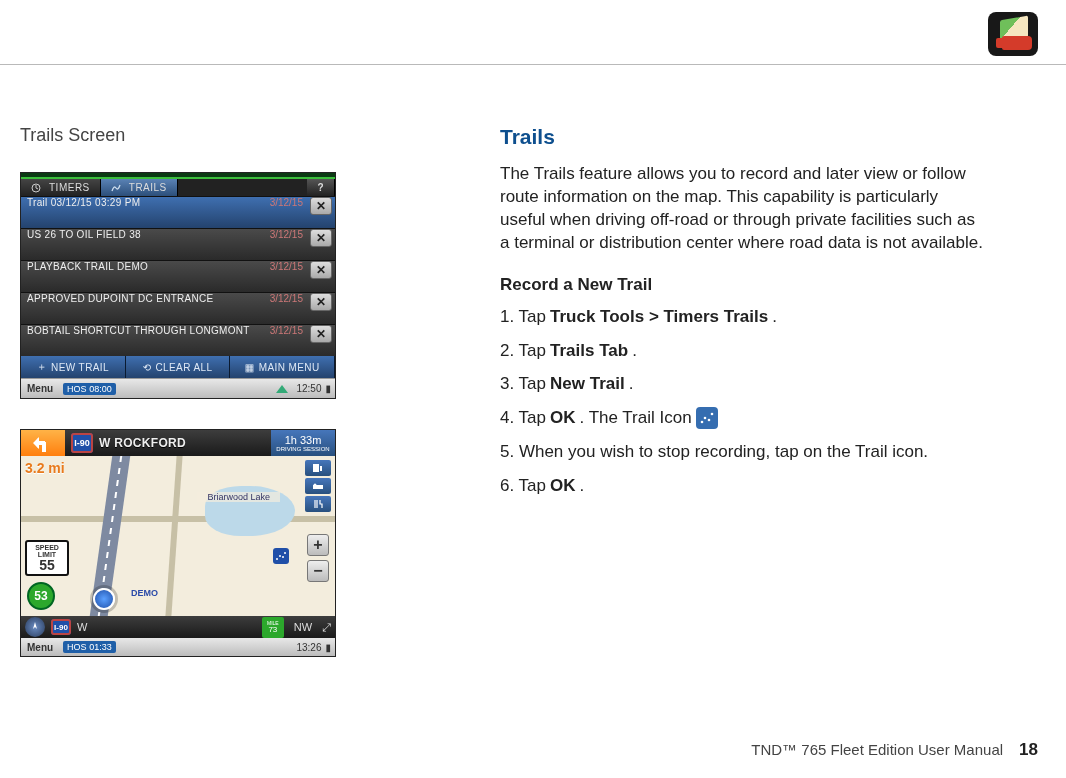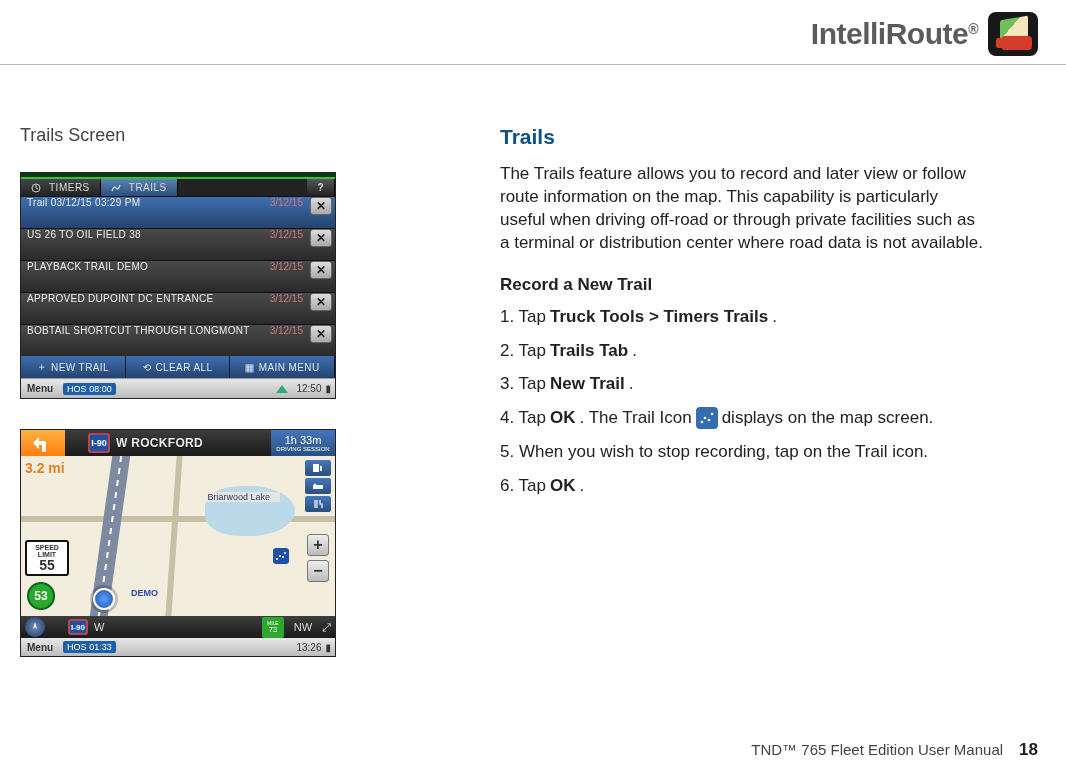--- a/index.html
+++ b/index.html
@@ -139,21 +139,21 @@
     width:44px; background: linear-gradient(#ffb347,#ff7f0e);
     display:flex; align-items:center; justify-content:center;
   }
   .ms-route {
     flex:1; background: linear-gradient(#3d3d3d,#1a1a1a);
     display:flex; align-items:center; padding:0 6px; gap:6px;
   }
   .shield {
     width:22px; height:20px; background:#1f4fa8; border-radius:3px;
     display:flex; align-items:center; justify-content:center;
-    font-size:9px; color:#fff; font-weight:700; box-shadow: inset 0 0 0 2px #b44; margin-left: 17px;
+    font-size:9px; color:#fff; font-weight:700; box-shadow: inset 0 0 0 2px #b44;
   }
   .route-name { color:#eee; font-size:12px; font-weight:700; letter-spacing:0.3px; text-shadow:0 1px 0 #000; }
   .ms-time {
     width:64px; background: linear-gradient(#4676bb,#28507e);
     color:#fff; font-size:9px; display:flex; flex-direction:column; align-items:center; justify-content:center; line-height:1;
   }
   .ms-time .big { font-size:11px; }
   .ms-body { position:relative; height:160px; background:#f3eddd; overflow:hidden; }
   .dist { position:absolute; top:4px; left:4px; font-size:14px; font-weight:700; color:#e87a1c; text-shadow:0 1px 0 #fff; }
   .road-main { position:absolute; left:80px; top:0; width:18px; height:100%; background:#7e8aa1; transform: skewX(-8deg); }
@@ -189,23 +189,20 @@
   .footer {
     position:absolute; bottom:18px; right:28px;
     font-size:15px; color:#444; display:flex; align-items:baseline; gap:16px;
   }
   .footer .pn { font-weight:700; font-size:17px; color:#222; }
 </style>
 </head>
 <body>
 
 <div class="header">
-  <div class="header-title">
-    <span>IntelliRoute</span><sup>®</sup>
-  </div>
   <div class="logo">
     <div class="logo-map"></div>
     <div class="logo-truck"></div>
   </div>
 </div>
 <div class="rule"></div>
 
 <div class="content">
 
   <div>
@@ -407,21 +404,20 @@
         <b>OK</b>
         <span>. The Trail Icon </span>
       <span class="trail-icon-inline">
         <svg viewBox="0 0 16 16">
             <circle cx="3" cy="12" r="1.3" fill="#fff"></circle>
             <circle cx="6" cy="8" r="1.3" fill="#fff"></circle>
             <circle cx="10" cy="10" r="1.3" fill="#fff"></circle>
             <circle cx="13" cy="4" r="1.3" fill="#fff"></circle>
           </svg>
       </span>
-      <span> displays on the map screen.</span>
     </div>
     <div class="step">5. When you wish to stop recording, tap on the Trail icon.</div>
     <div class="step">
       <span>6. Tap </span>
         <b>OK</b>
         <span>.</span>
     </div>
   </div>
 </div>
 

